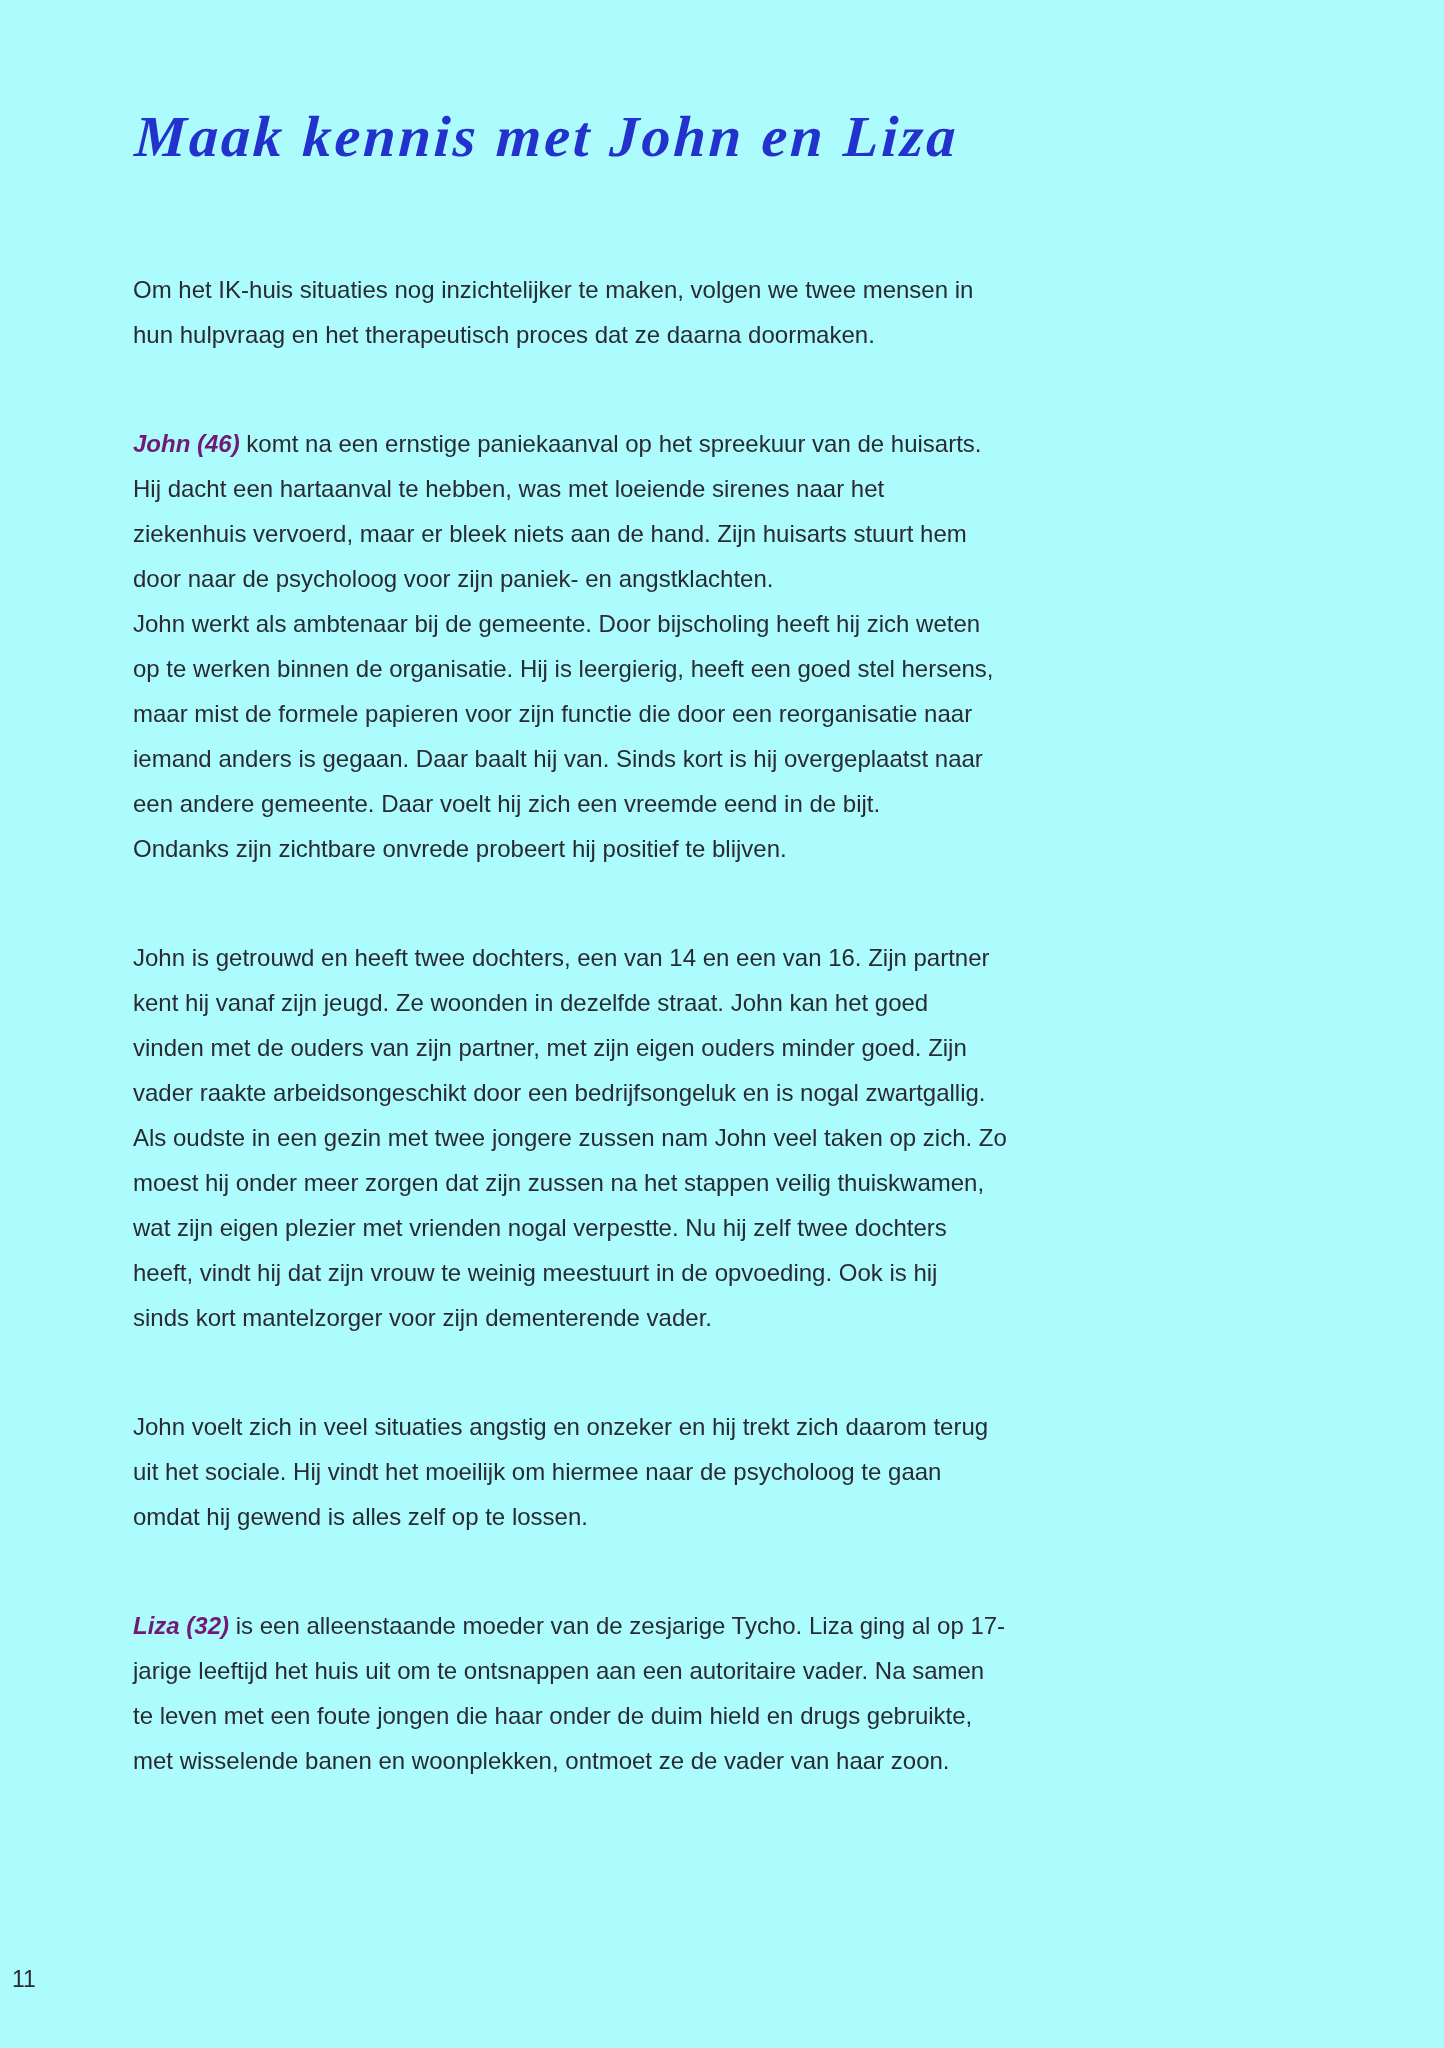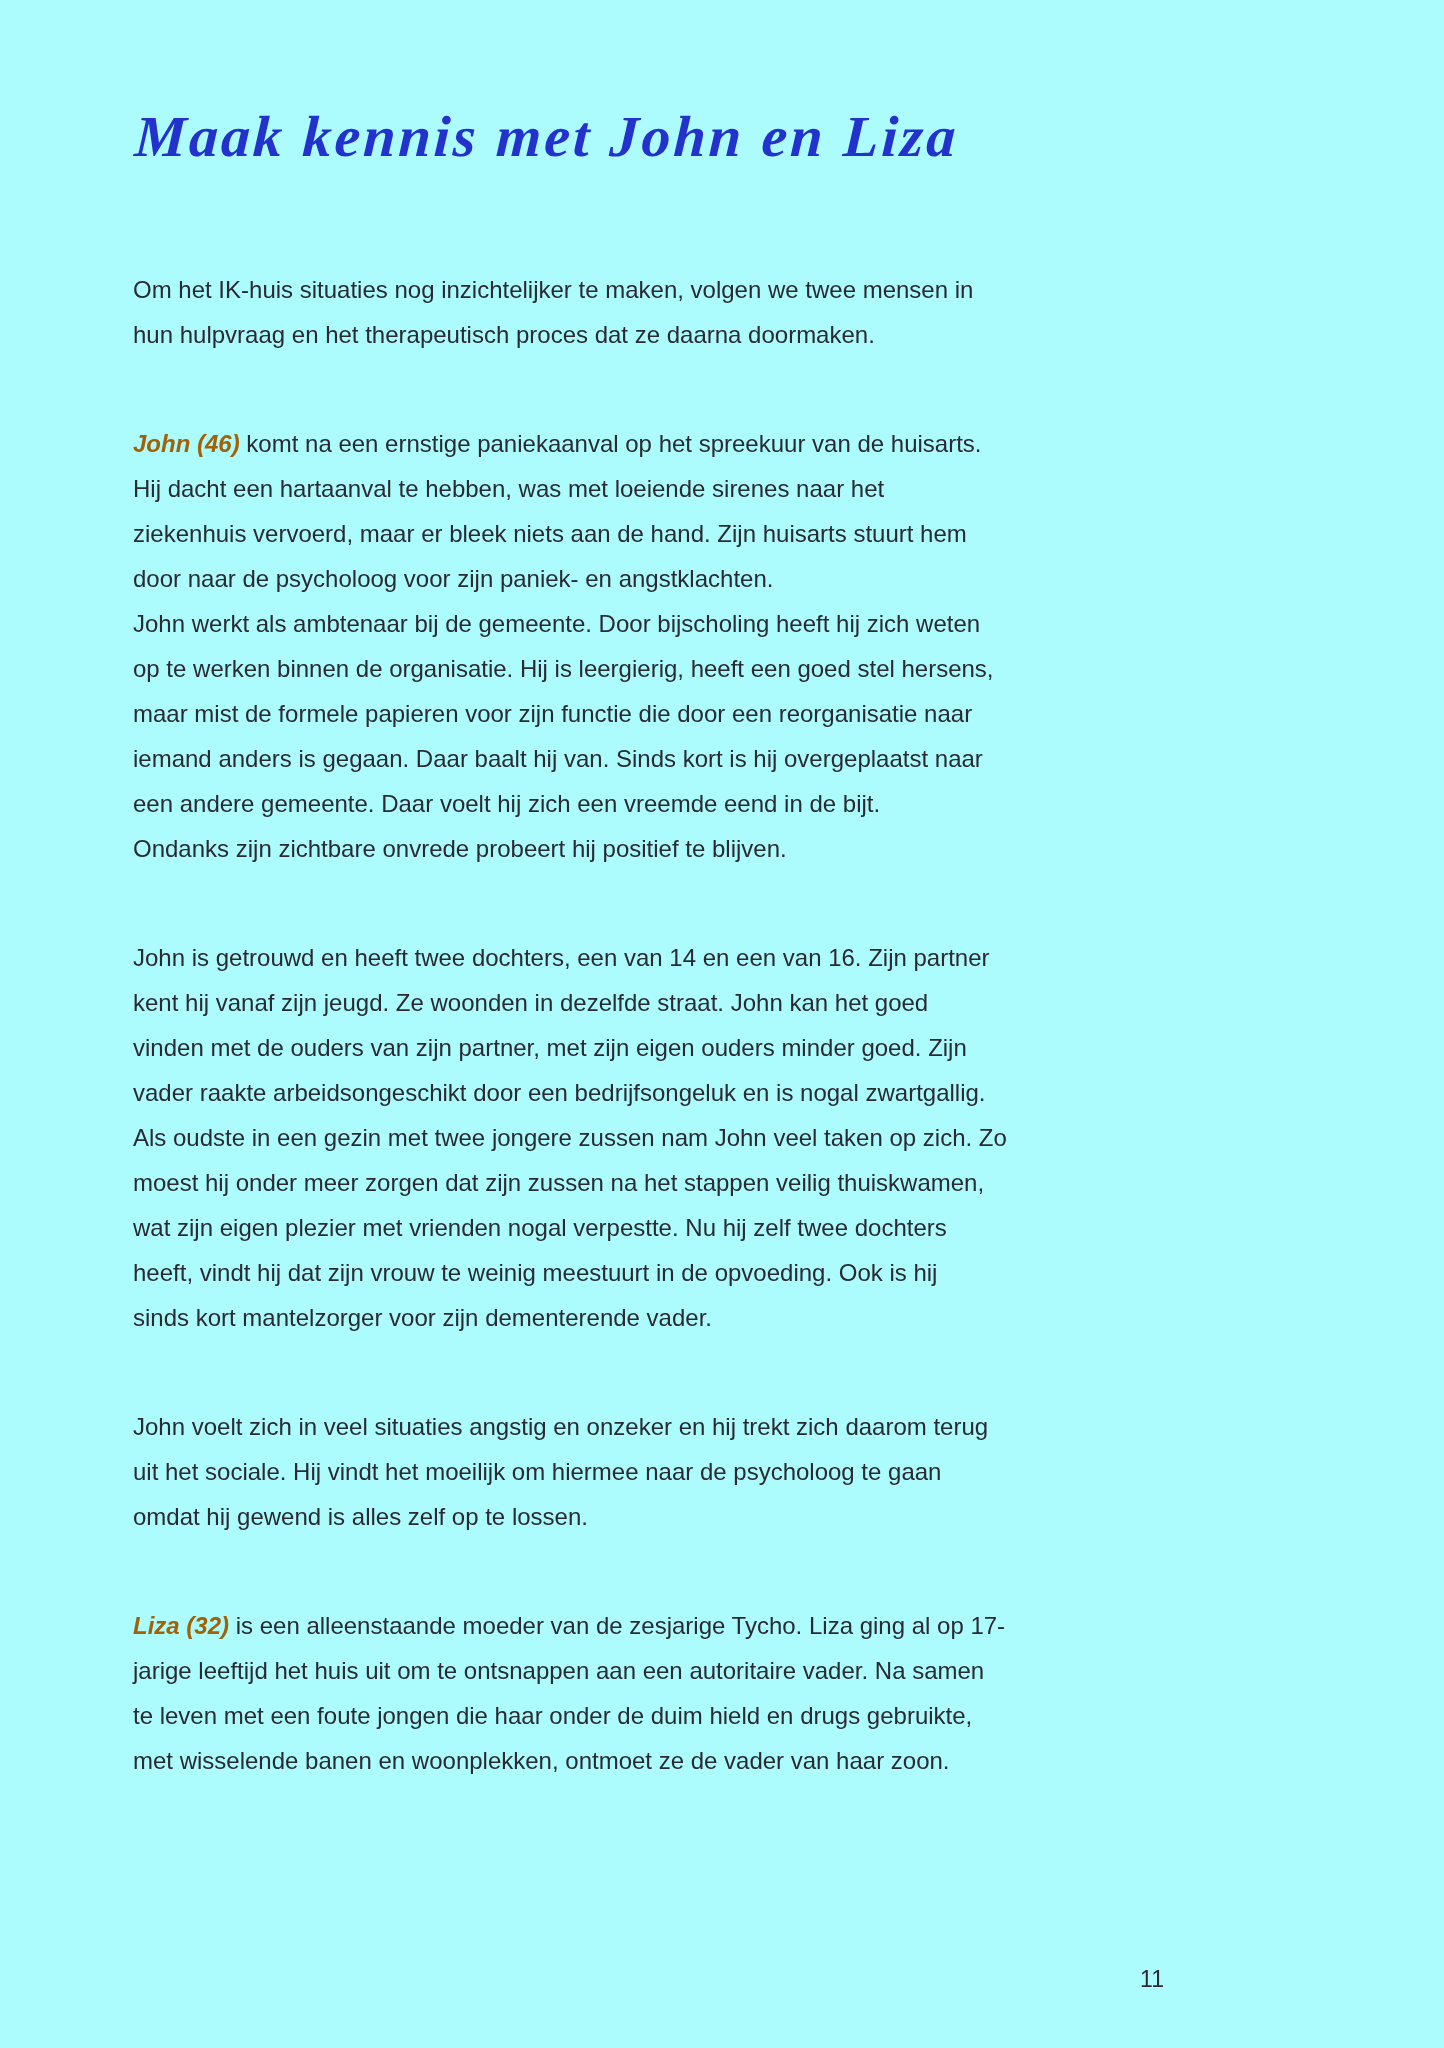--- a/index.html
+++ b/index.html
@@ -33,29 +33,29 @@
     font-size: 24px;
     line-height: 45px;
     color: #2a2a33;
     margin: 0 0 64px 0;
     white-space: pre-line;
     width: 980px;
   }
   .lead-name {
     font-weight: bold;
     font-style: italic;
-    color: #a16207;
+    color: #701a75;
     margin-top: 27px;
   }
   .page-number {
     position: absolute;
-    left: 4px;
+    left: 12px;
     top: 1966px;
     width: 1160px;
-    text-align: right;
+    text-align: left;
     font-size: 23px;
     color: #2a2a33;
   }
 </style>
 </head>
 <body>
 
 <div class="content">
   <h1 class="title">Maak kennis met John en Liza</h1>
 

